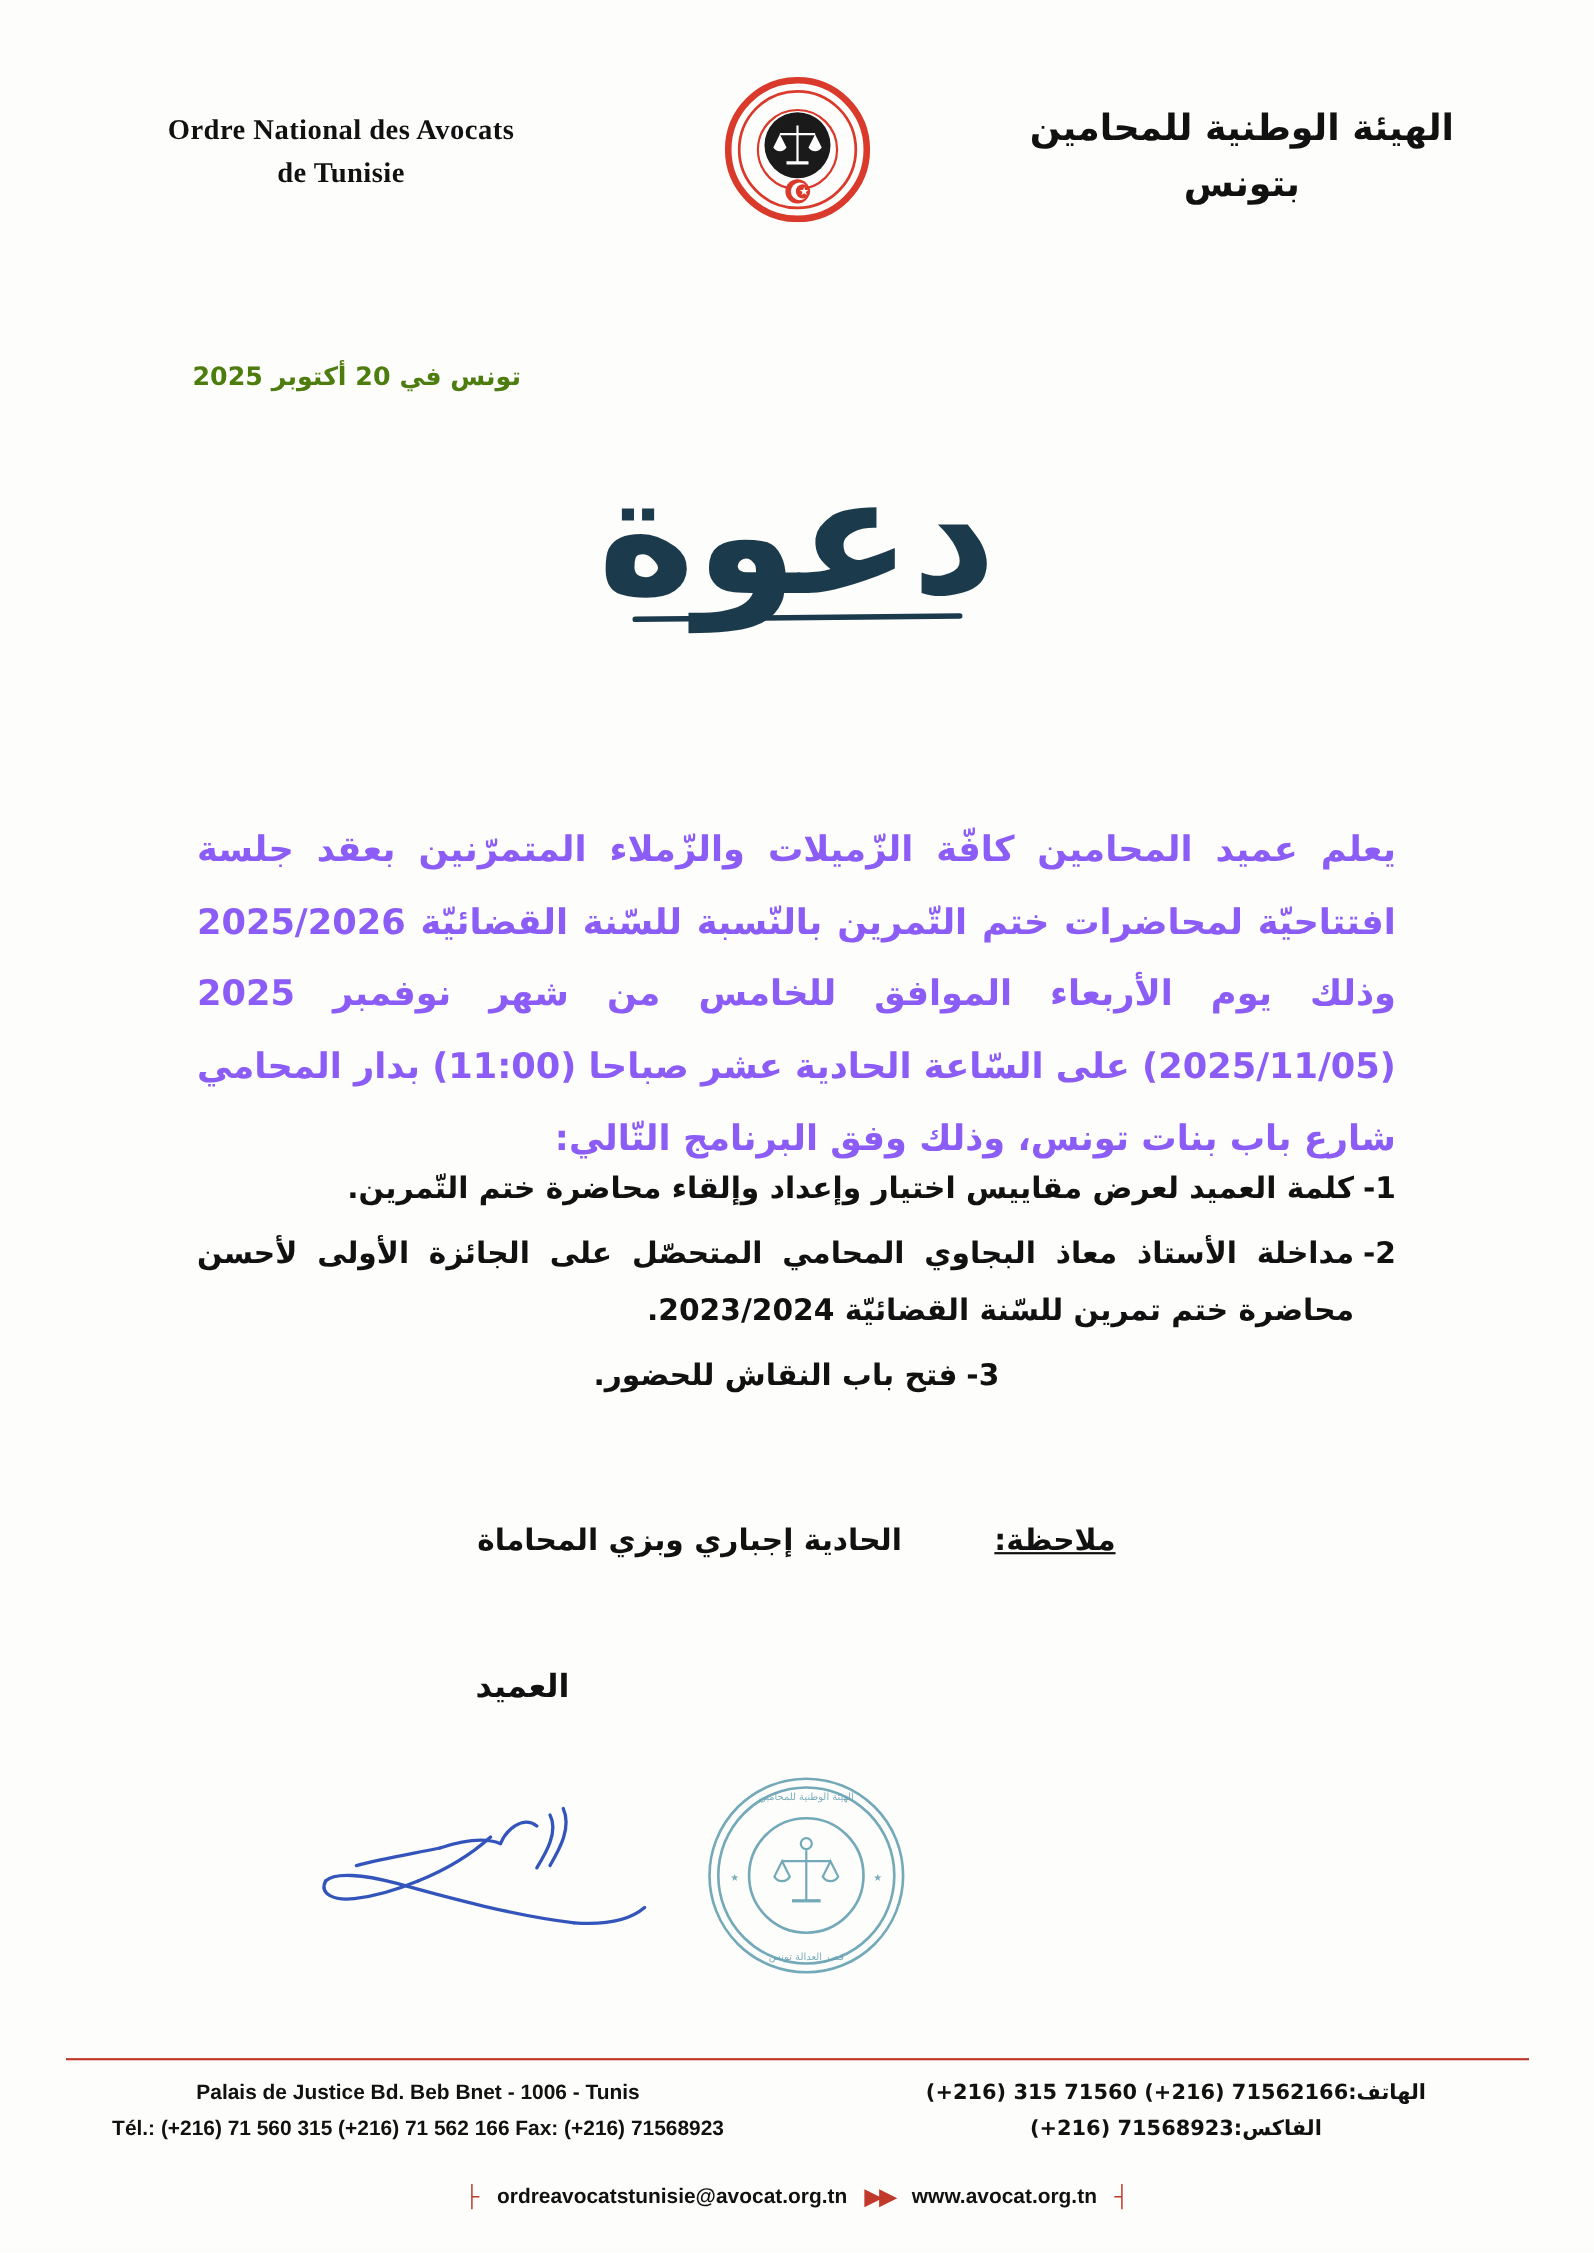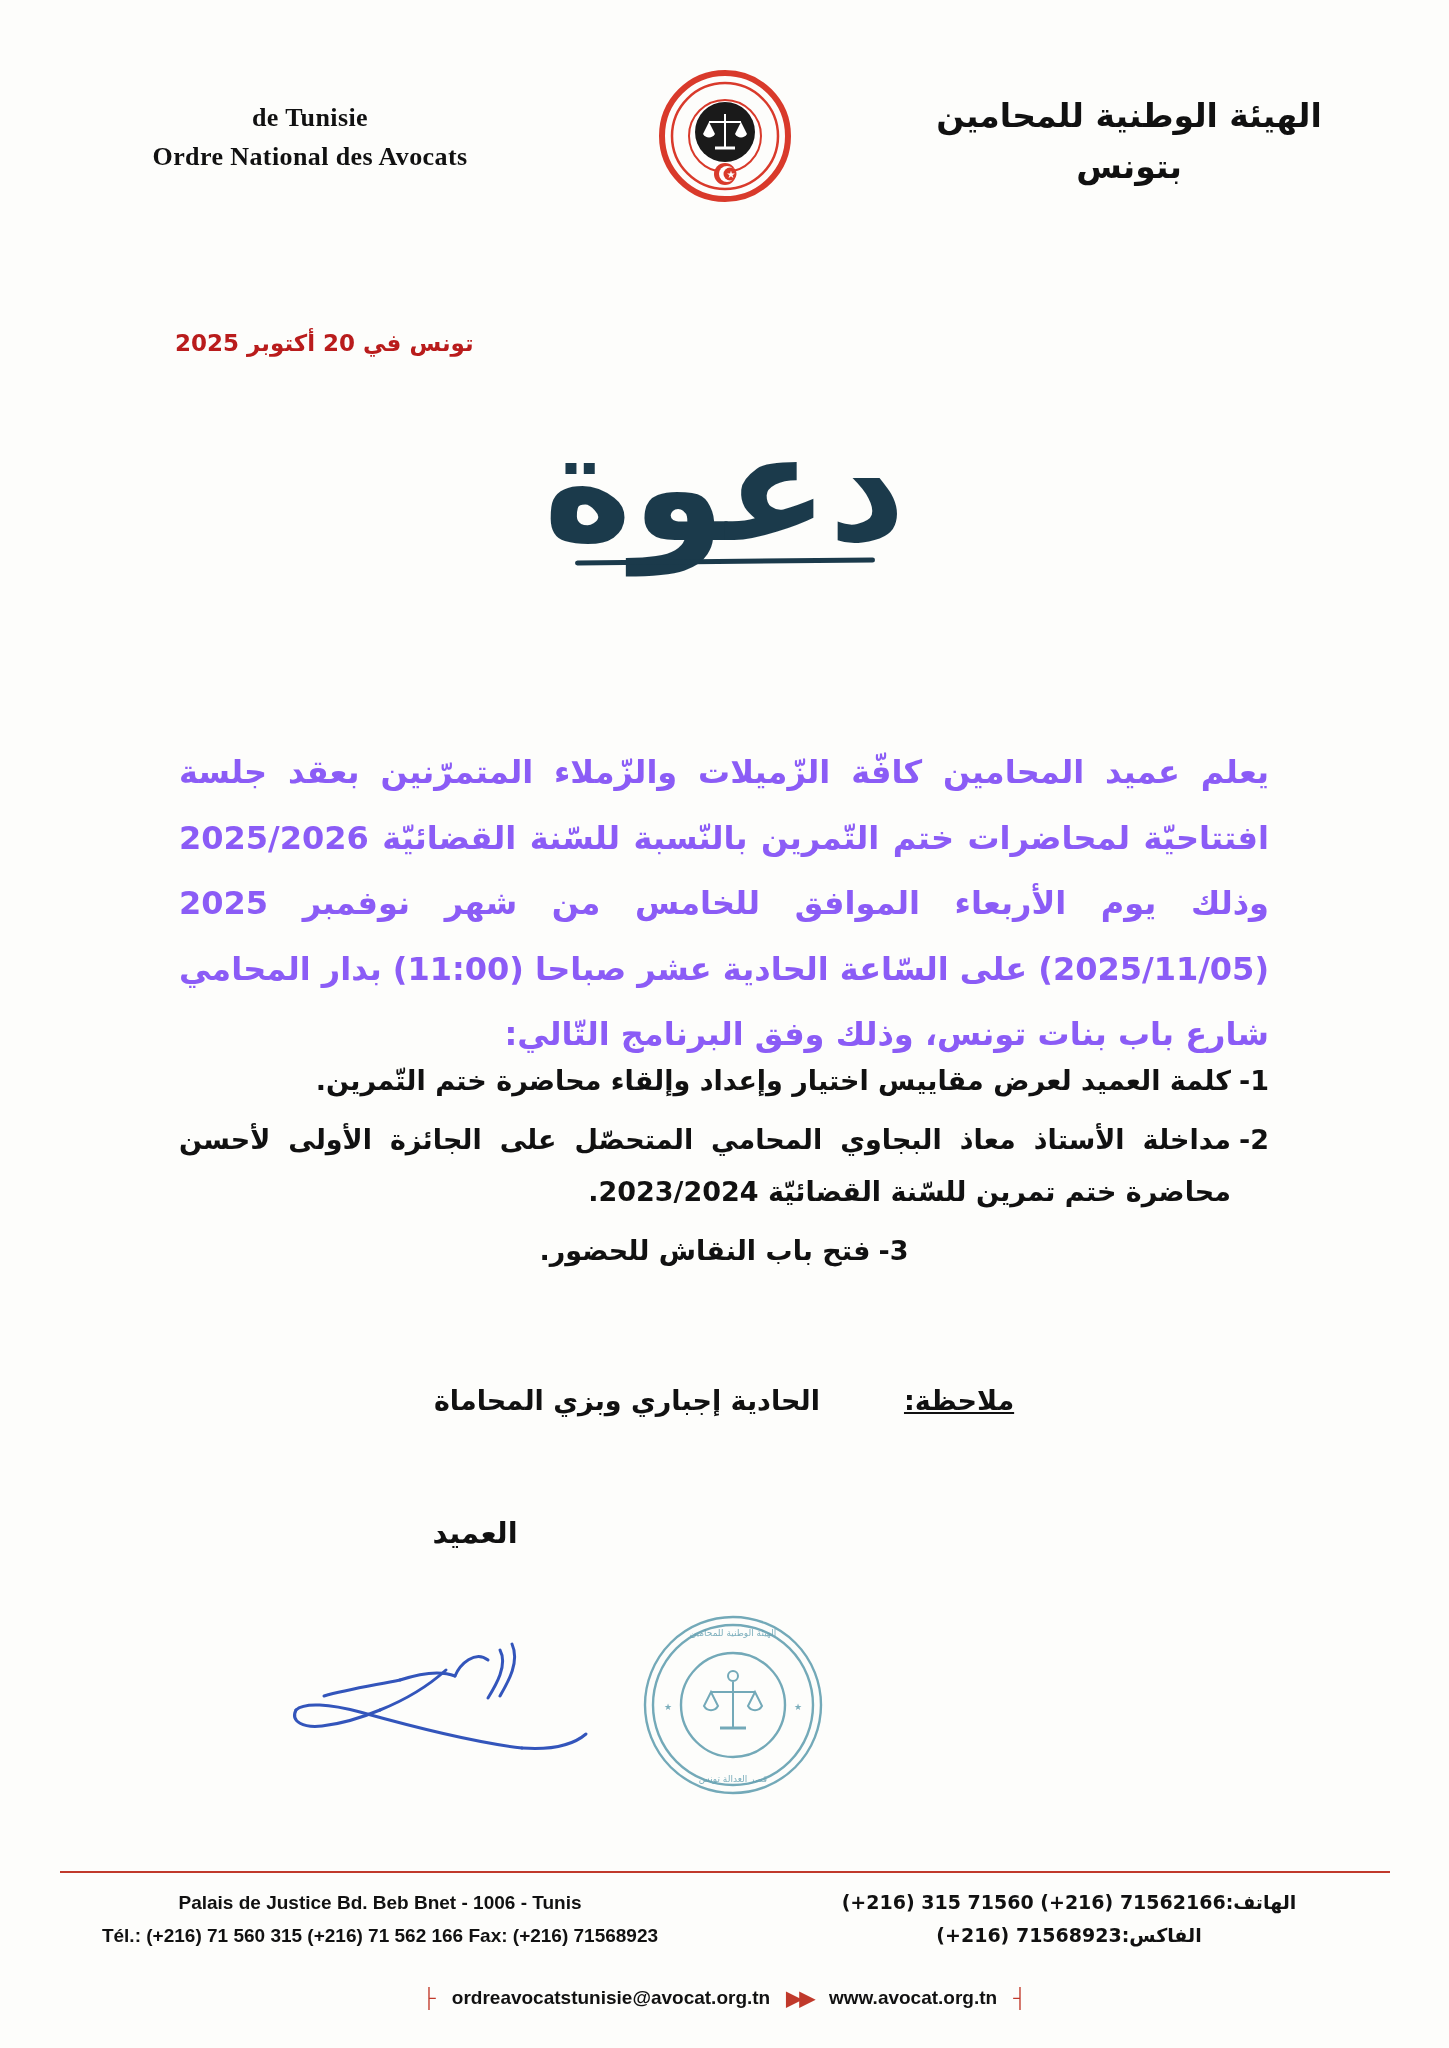--- a/index.html
+++ b/index.html
@@ -62,21 +62,21 @@
   }
 
   
   .date-line {
     position: absolute;
     top: 330px;
     left: 175px;
     direction: rtl;
     font-size: 23px;
     font-weight: bold;
-    color: #b91c1c;
+    color: #4d7c0f;
   }
 
   
   .title-wrap {
     position: absolute;
     top: 395px;
     left: 0;
     width: 100%;
     text-align: center;
   }
@@ -246,22 +246,22 @@
   }
 </style>
 </head>
 <body>
 
 <div class="page">
 
   <div class="header">
 
     <div class="header-fr">
+      <div>Ordre National des Avocats</div>
       <div>de Tunisie</div>
-      <div>Ordre National des Avocats</div>
     </div>
 
     <div class="logo">
       <svg viewBox="0 0 132 132" width="132" height="132" xmlns="http://www.w3.org/2000/svg">
         <circle cx="66" cy="66" r="63" fill="none" stroke="#d93a2b" stroke-width="6"></circle>
         <circle cx="66" cy="66" r="53" fill="none" stroke="#d93a2b" stroke-width="2.5"></circle>
         <circle cx="66" cy="66" r="36" fill="#ffffff" stroke="#d93a2b" stroke-width="2"></circle>
         <circle cx="66" cy="62" r="30" fill="#1a1a1a"></circle>
 
         <g stroke="#ffffff" stroke-width="2" fill="none">

